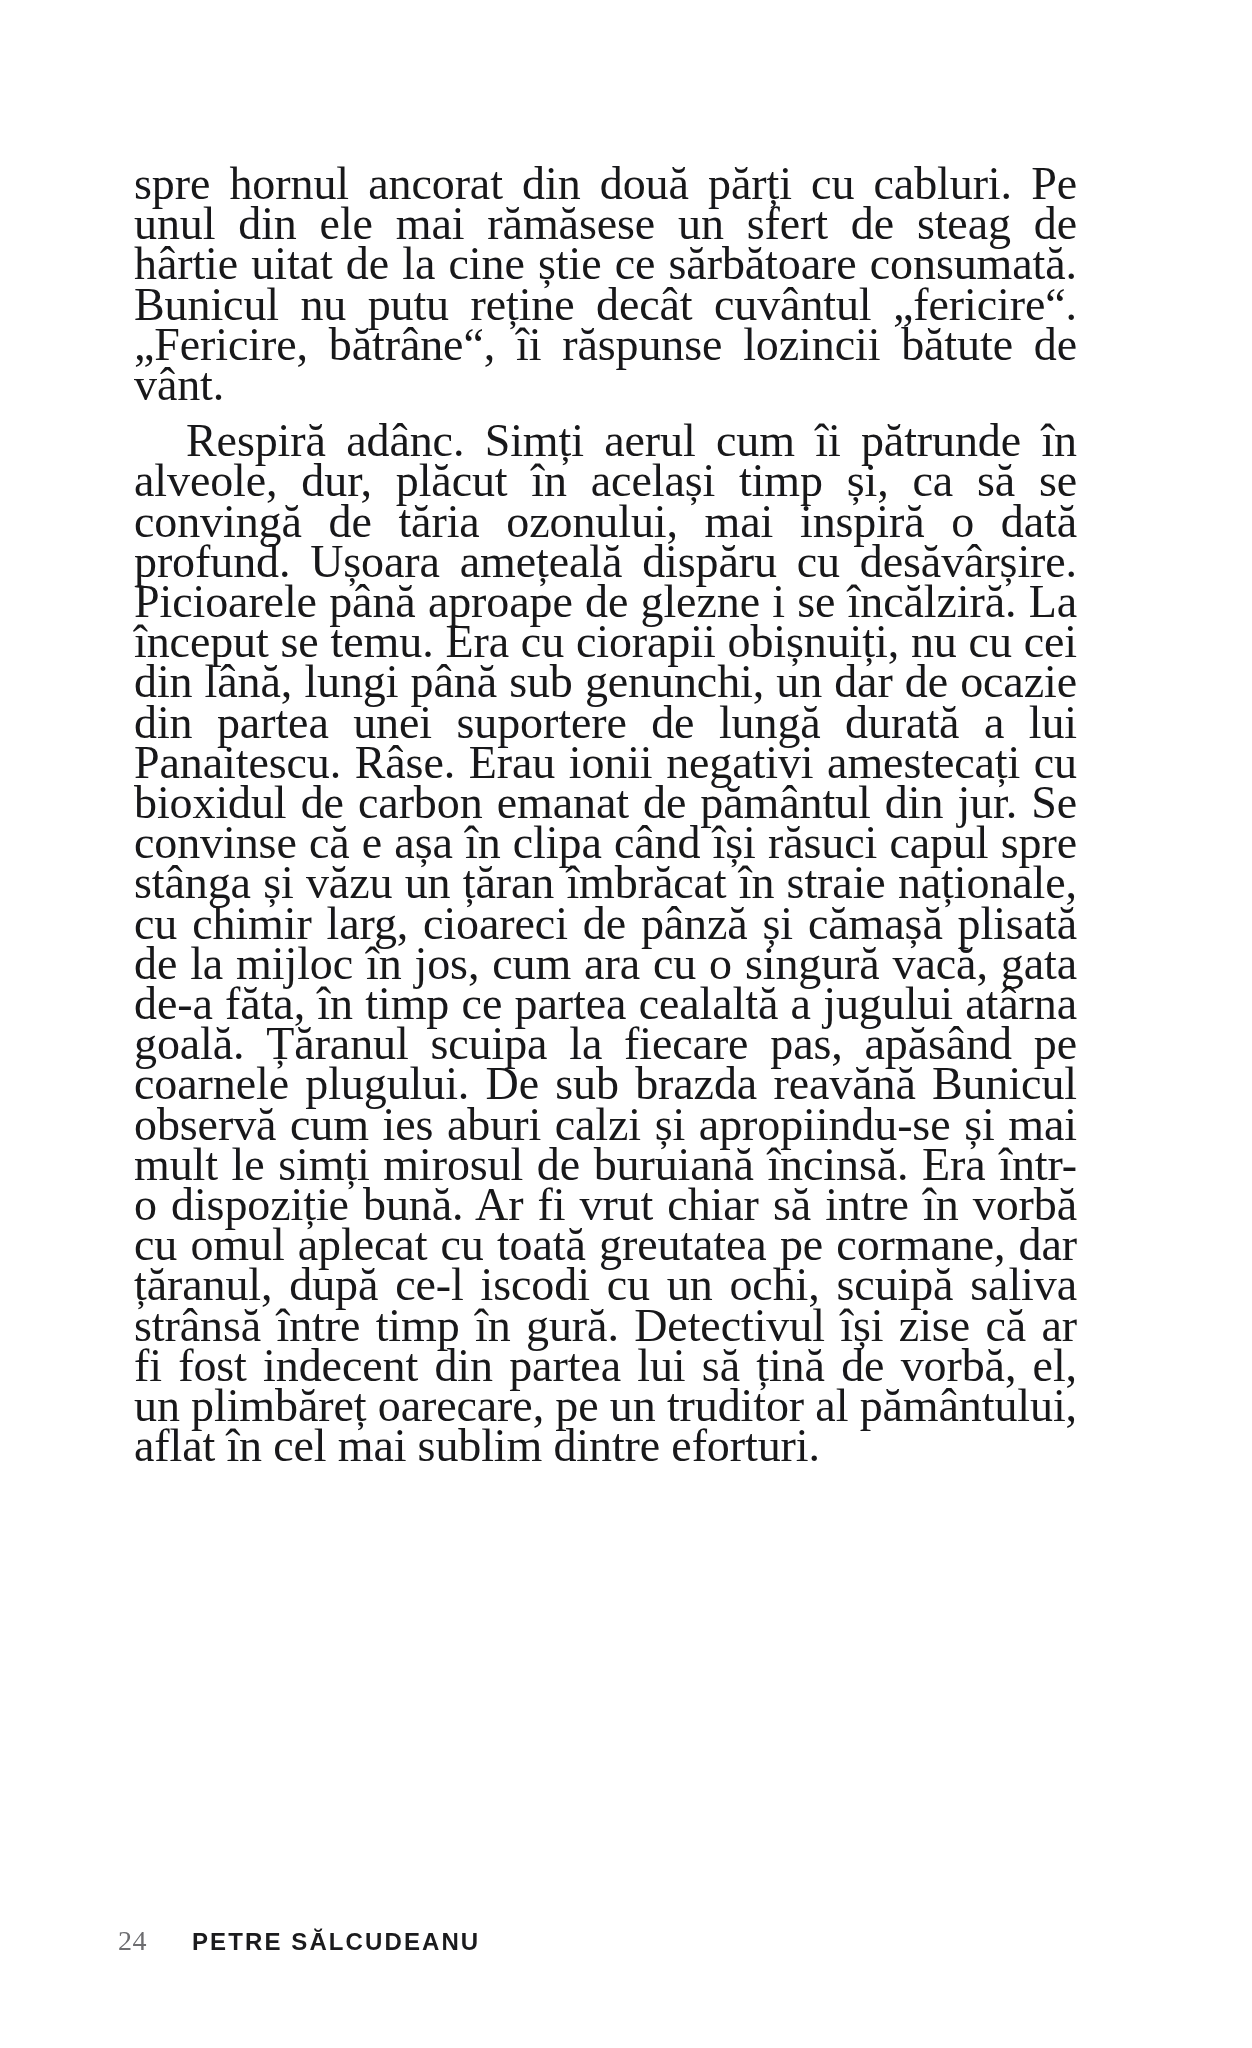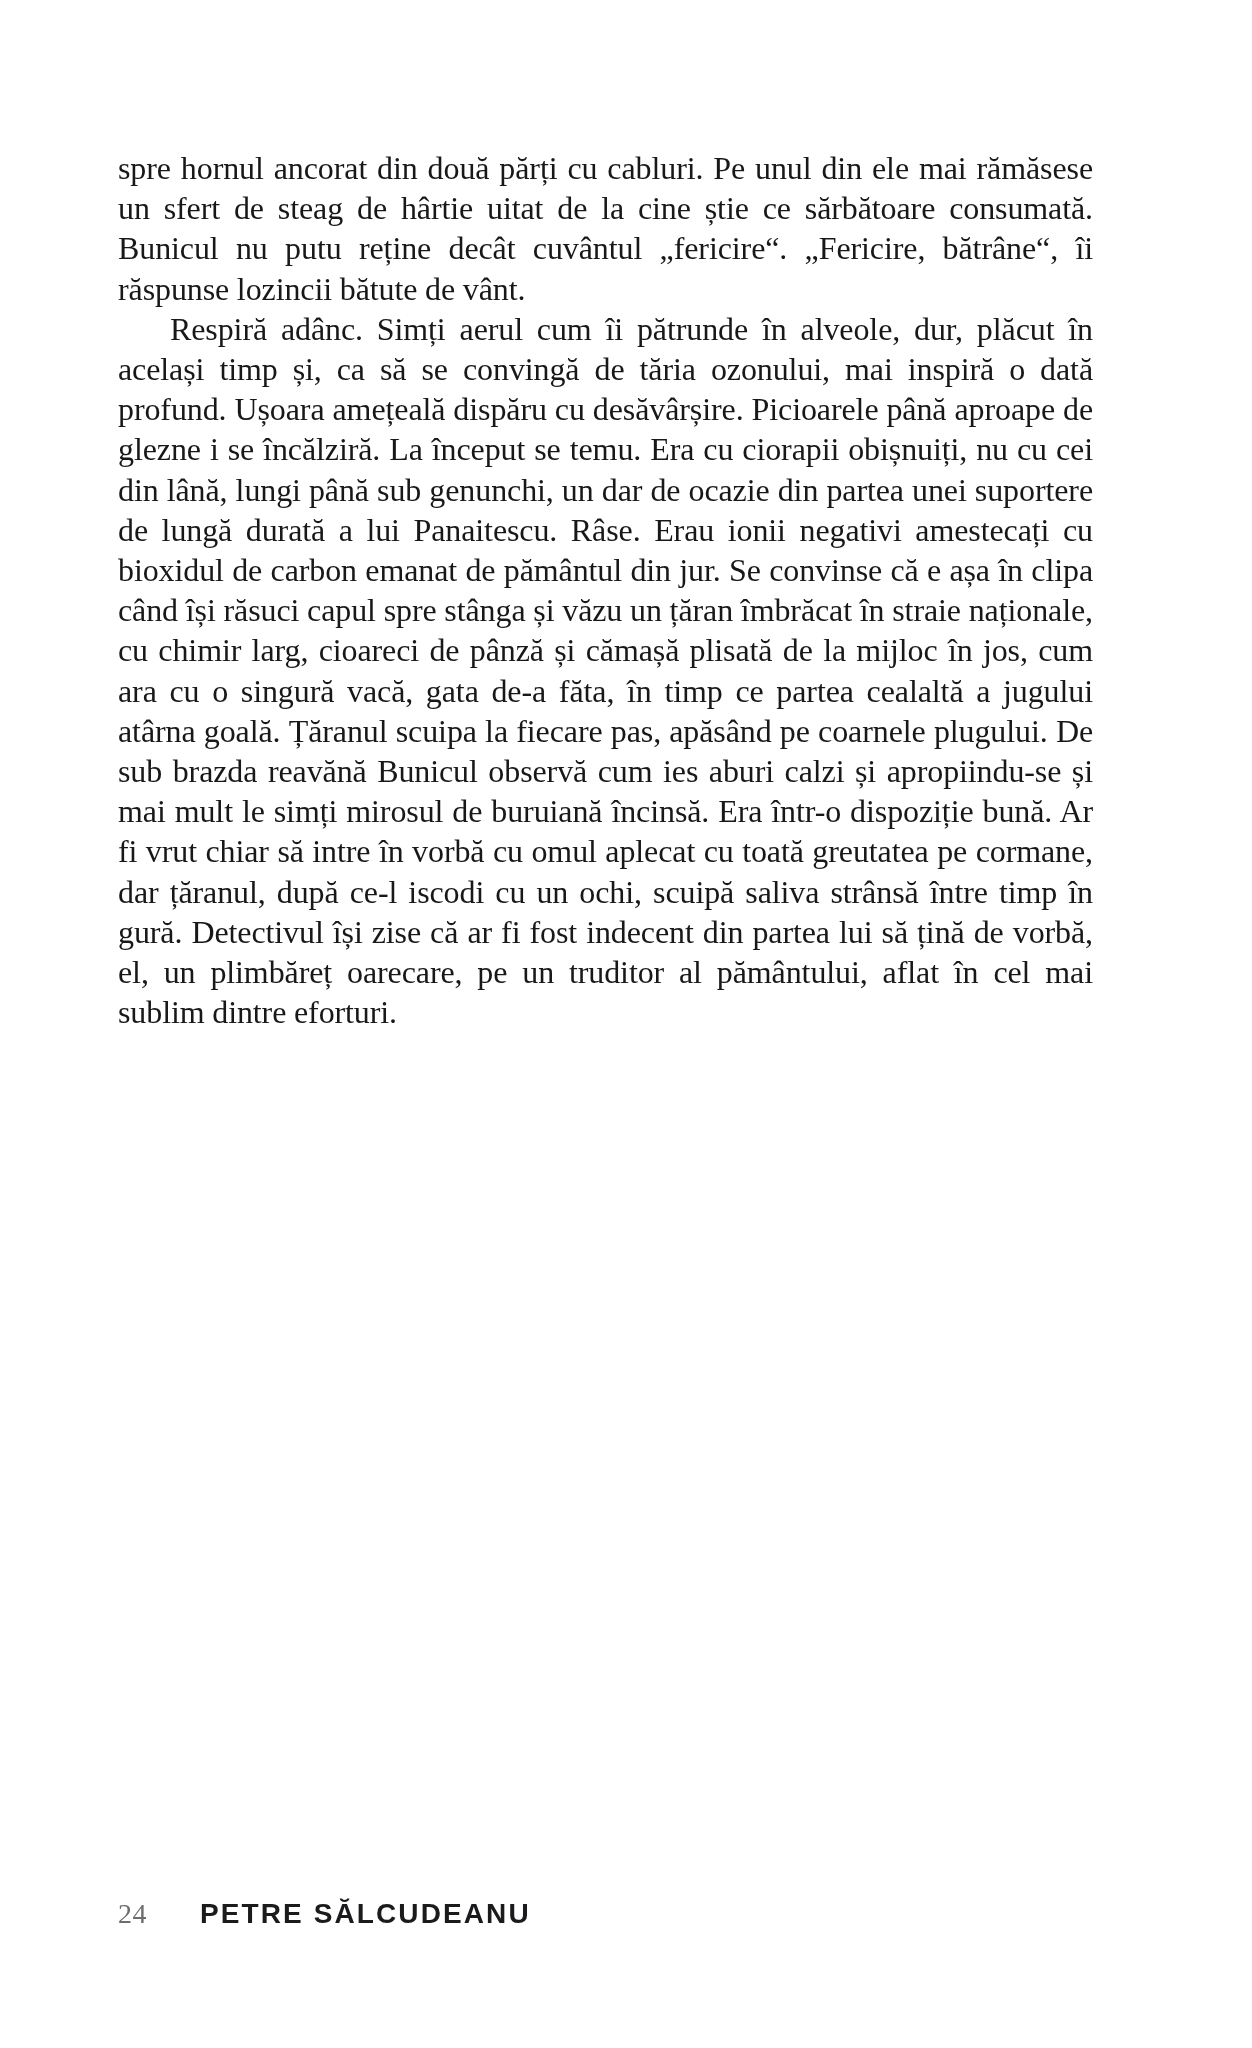--- a/index.html
+++ b/index.html
@@ -24,24 +24,24 @@
   }
 
   .text-block {
     position: absolute;
     left: 118px;
     top: 148px;
     width: 975px;
   }
 
   .para {
-    margin: 0;
+    margin: 16px;
     text-align: justify;
     text-justify: inter-word;
-    font-size: 32px;
+    font-size: 46px;
     line-height: 40.2px;
     color: #18181a;
     font-family: "Liberation Serif", "DejaVu Serif", serif;
     hyphens: manual;
     -webkit-hyphens: manual;
     letter-spacing: -0.1px;
     word-spacing: -0.2px;
   }
 
   .para.indent {
@@ -52,39 +52,40 @@
     text-align: justify;
   }
 
   .footer {
     position: absolute;
     left: 118px;
     top: 1898px;
     width: 975px;
     display: flex;
     align-items: baseline;
-    gap: 12px;
+    gap: 4px;
   }
 
   .folio {
     font-family: "Liberation Serif", "DejaVu Serif", serif;
     font-size: 28px;
     color: #6d6d70;
     letter-spacing: 0.5px;
     width: 70px;
     display: inline-block;
   }
 
   .running-head {
     font-family: "Liberation Sans", "DejaVu Sans", sans-serif;
     font-weight: bold;
-    font-size: 28px;
+    font-size: 24px;
     letter-spacing: 2.1px;
     color: #1b1b1d;
     text-transform: uppercase;
+    margin-top: 30px;
   }
 </style>
 </head>
 <body>
 
 <div class="page">
 
   <div class="text-block">
 
     <p class="para">spre hornul ancorat din două părți cu cabluri. Pe unul din ele mai rămăsese un sfert de steag de hârtie uitat de la cine știe ce sărbătoare consumată. Bunicul nu putu reține decât cuvântul „fericire“. „Fericire, bătrâne“, îi răspunse lozincii bătute de vânt.</p>

